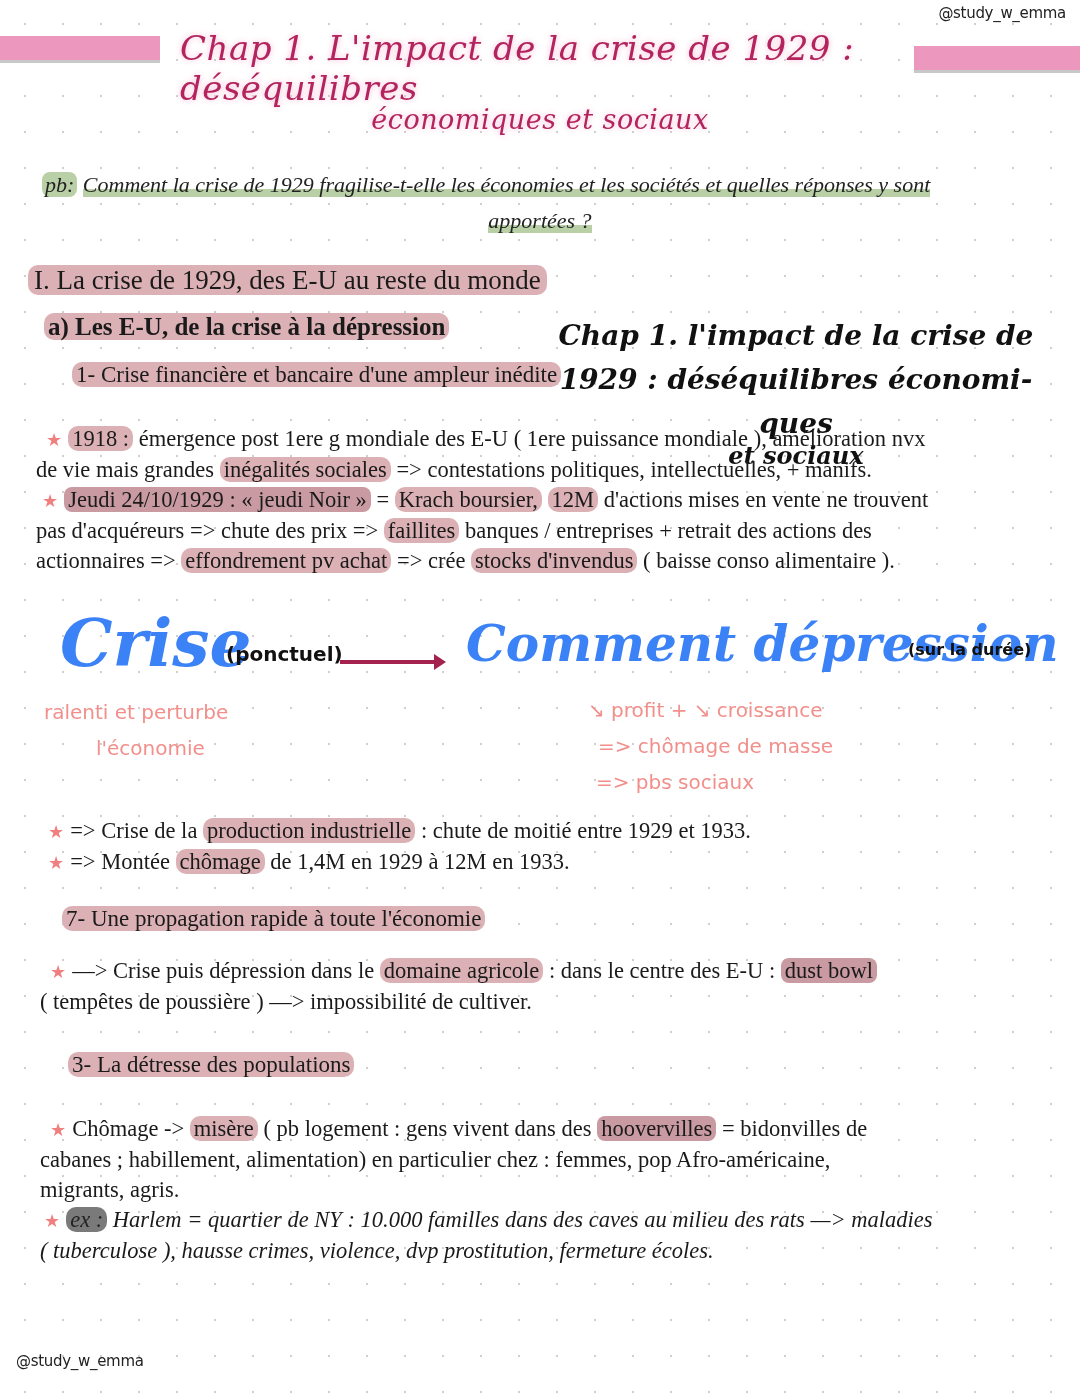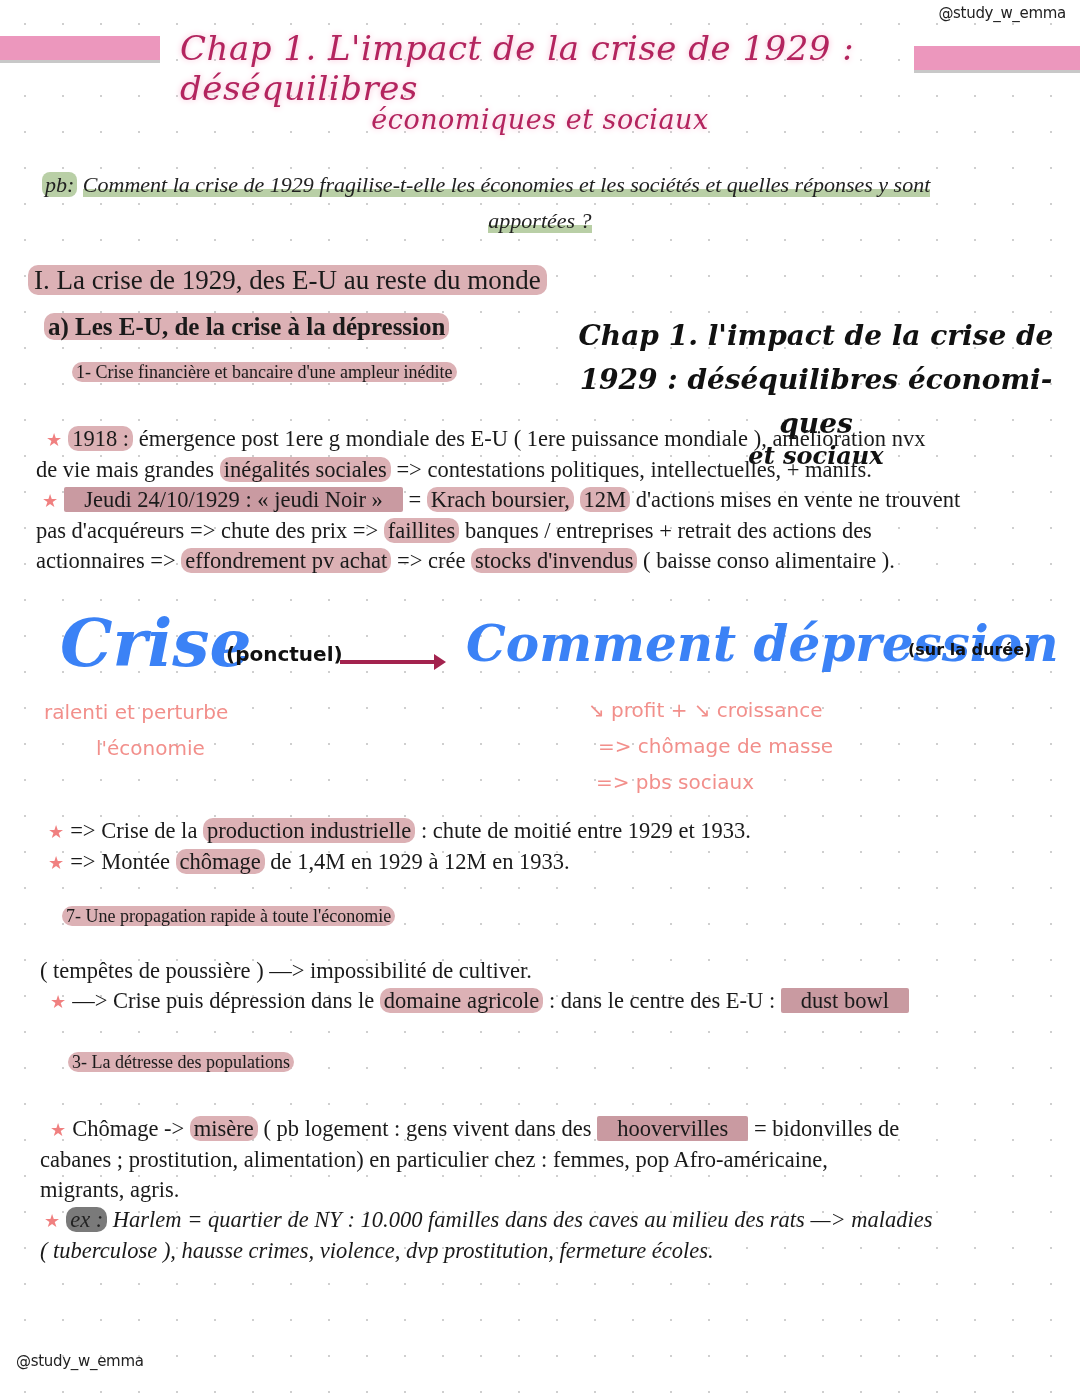--- a/index.html
+++ b/index.html
@@ -13,25 +13,25 @@
     color:#1a1a1a;
   }
   .abs{position:absolute;}
   .watermark{font-family:"DejaVu Sans",sans-serif;font-size:15px;color:#222;letter-spacing:-0.3px;}
   .bar{background:#ec97bd;height:24px;box-shadow:0 3px 0 #c8c8c8;}
   .title{font-family:"DejaVu Serif",serif;font-style:italic;color:#b3245e;text-shadow:0 0 6px #f7b9d2;letter-spacing:0.5px;}
   .pb{font-style:italic;font-size:22px;color:#222;}
   .green{background:#b9cfa6;border-radius:8px;padding:0 3px;}
   .green-under{background:linear-gradient(transparent 70%,#b9cfa6 70%);}
   .hl{background:#dcb1b5;border-radius:10px;padding:0 4px;}
-  .hl-dark{background:#c99aa1;border-radius:2px;padding:0 20px;}
+  .hl-dark{background:#c99aa1;border-radius:8px;padding:0 4px;}
   .hl-grey{background:#7a7a7a;border-radius:10px;padding:0 4px;color:#222;}
   .h1{font-weight:normal;font-size:27px;}
   .h2{font-weight:bold;font-size:25px;}
-  .h3{font-size:18px;}
+  .h3{font-size:23px;}
   .p{font-size:22.5px;line-height:30px;}
   .star{color:#f08080;font-size:18px;margin-right:6px;}
   .overlay{font-family:"DejaVu Serif",serif;font-style:italic;font-weight:bold;font-size:28px;color:#111;line-height:44px;}
   .hand-big{font-family:"DejaVu Serif",serif;font-style:italic;font-weight:bold;color:#3b82f6;margin-top:8px;}
   .hand-small{font-family:"DejaVu Sans",sans-serif;color:#111;font-weight:bold;}
   .hand-note{font-family:"DejaVu Sans",sans-serif;color:#f28f8b;font-size:20px;line-height:36px;}
   .ital{font-style:italic;}
 </style>
 </head>
 <body>
@@ -55,21 +55,21 @@
 <div class="abs h1" style="left:28px;top:265px;">
   <span class="hl" style="padding:0 6px;">I. La crise de 1929, des E-U au reste du monde</span>
 </div>
 <div class="abs h2" style="left:44px;top:313px;">
   <span class="hl">a) Les E-U, de la crise à la dépression</span>
 </div>
 <div class="abs h3" style="left:72px;top:362px;">
   <span class="hl">1- Crise financière et bancaire d'une ampleur inédite</span>
 </div>
 
-<div class="abs overlay" style="left:576px;top:314px;width:480px;text-align:center;">
+<div class="abs overlay" style="left:556px;top:314px;width:480px;text-align:center;">
   <div>Chap 1. l'impact de la crise de</div>
   <div>1929 : déséquilibres économi-ques</div>
   <div style="font-size:24px;line-height:20px;">et sociaux</div>
 </div>
 
 <div class="abs p" style="left:36px;top:424px;width:1030px;">
   <div><span class="star" style="margin-left:10px;">★</span><span class="hl">1918 :</span><span> émergence post 1ere g mondiale des E-U ( 1ere puissance mondiale ), amélioration nvx</span></div>
   <div><span>de vie mais grandes </span><span class="hl">inégalités sociales</span><span> =&gt; contestations politiques, intellectuelles, + manifs.</span></div>
   <div><span class="star" style="margin-left:6px;">★</span><span class="hl-dark">Jeudi 24/10/1929 : « jeudi Noir »</span><span> = </span><span class="hl">Krach boursier,</span> <span class="hl">12M</span><span> d'actions mises en vente ne trouvent</span></div>
   <div><span>pas d'acquéreurs =&gt; chute des prix =&gt; </span><span class="hl">faillites</span><span> banques / entreprises + retrait des actions des</span></div>
@@ -94,28 +94,28 @@
 
 <div class="abs p" style="left:48px;top:816px;width:1000px;">
   <div><span class="star">★</span><span>=&gt; Crise de la </span><span class="hl">production industrielle</span><span> : chute de moitié entre 1929 et 1933.</span></div>
   <div><span class="star">★</span><span>=&gt; Montée </span><span class="hl">chômage</span><span> de 1,4M en 1929 à 12M en 1933.</span></div>
 </div>
 
 <div class="abs h3" style="left:62px;top:906px;">
   <span class="hl">7- Une propagation rapide à toute l'économie</span>
 </div>
 <div class="abs p" style="left:40px;top:956px;width:1030px;">
+  <div><span class="star" style="margin-left:10px;">★</span><span>—&gt; Crise puis dépression dans le </span><span class="hl">domaine agricole</span><span> : dans le centre des E-U : </span><span class="hl-dark">dust bowl</span></div>
   <div>( tempêtes de poussière ) —&gt; impossibilité de cultiver.</div>
-  <div><span class="star" style="margin-left:10px;">★</span><span>—&gt; Crise puis dépression dans le </span><span class="hl">domaine agricole</span><span> : dans le centre des E-U : </span><span class="hl-dark">dust bowl</span></div>
 </div>
 
 <div class="abs h3" style="left:68px;top:1052px;">
   <span class="hl">3- La détresse des populations</span>
 </div>
 <div class="abs p" style="left:40px;top:1114px;width:1030px;">
   <div><span class="star" style="margin-left:10px;">★</span><span>Chômage -&gt; </span><span class="hl">misère</span><span> ( pb logement : gens vivent dans des </span><span class="hl-dark">hoovervilles</span><span> = bidonvilles de</span></div>
-  <div>cabanes ; prostitution, alimentation) en particulier chez : femmes, pop Afro-américaine,</div>
+  <div>cabanes ; habillement, alimentation) en particulier chez : femmes, pop Afro-américaine,</div>
   <div>migrants, agris.</div>
   <div class="ital"><span class="star" style="margin-left:4px;font-style:normal;">★</span><span class="hl-grey">ex :</span><span> Harlem = quartier de NY : 10.000 familles dans des caves au milieu des rats —&gt; maladies</span></div>
   <div class="ital">( tuberculose ), hausse crimes, violence, dvp prostitution, fermeture écoles.</div>
 </div>
 
 <div class="abs watermark" style="left:16px;top:1352px;">@study_w_emma</div>
 
 </body></html>

